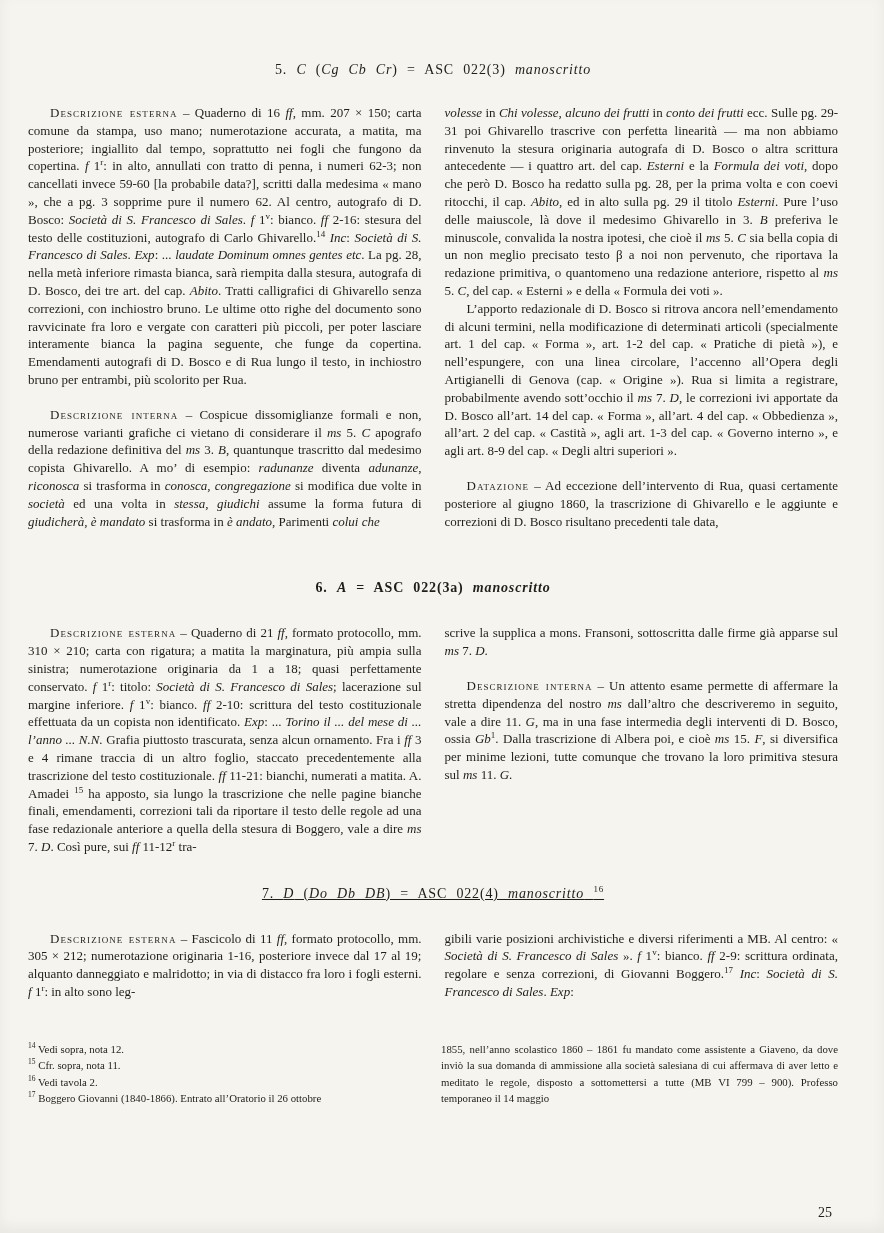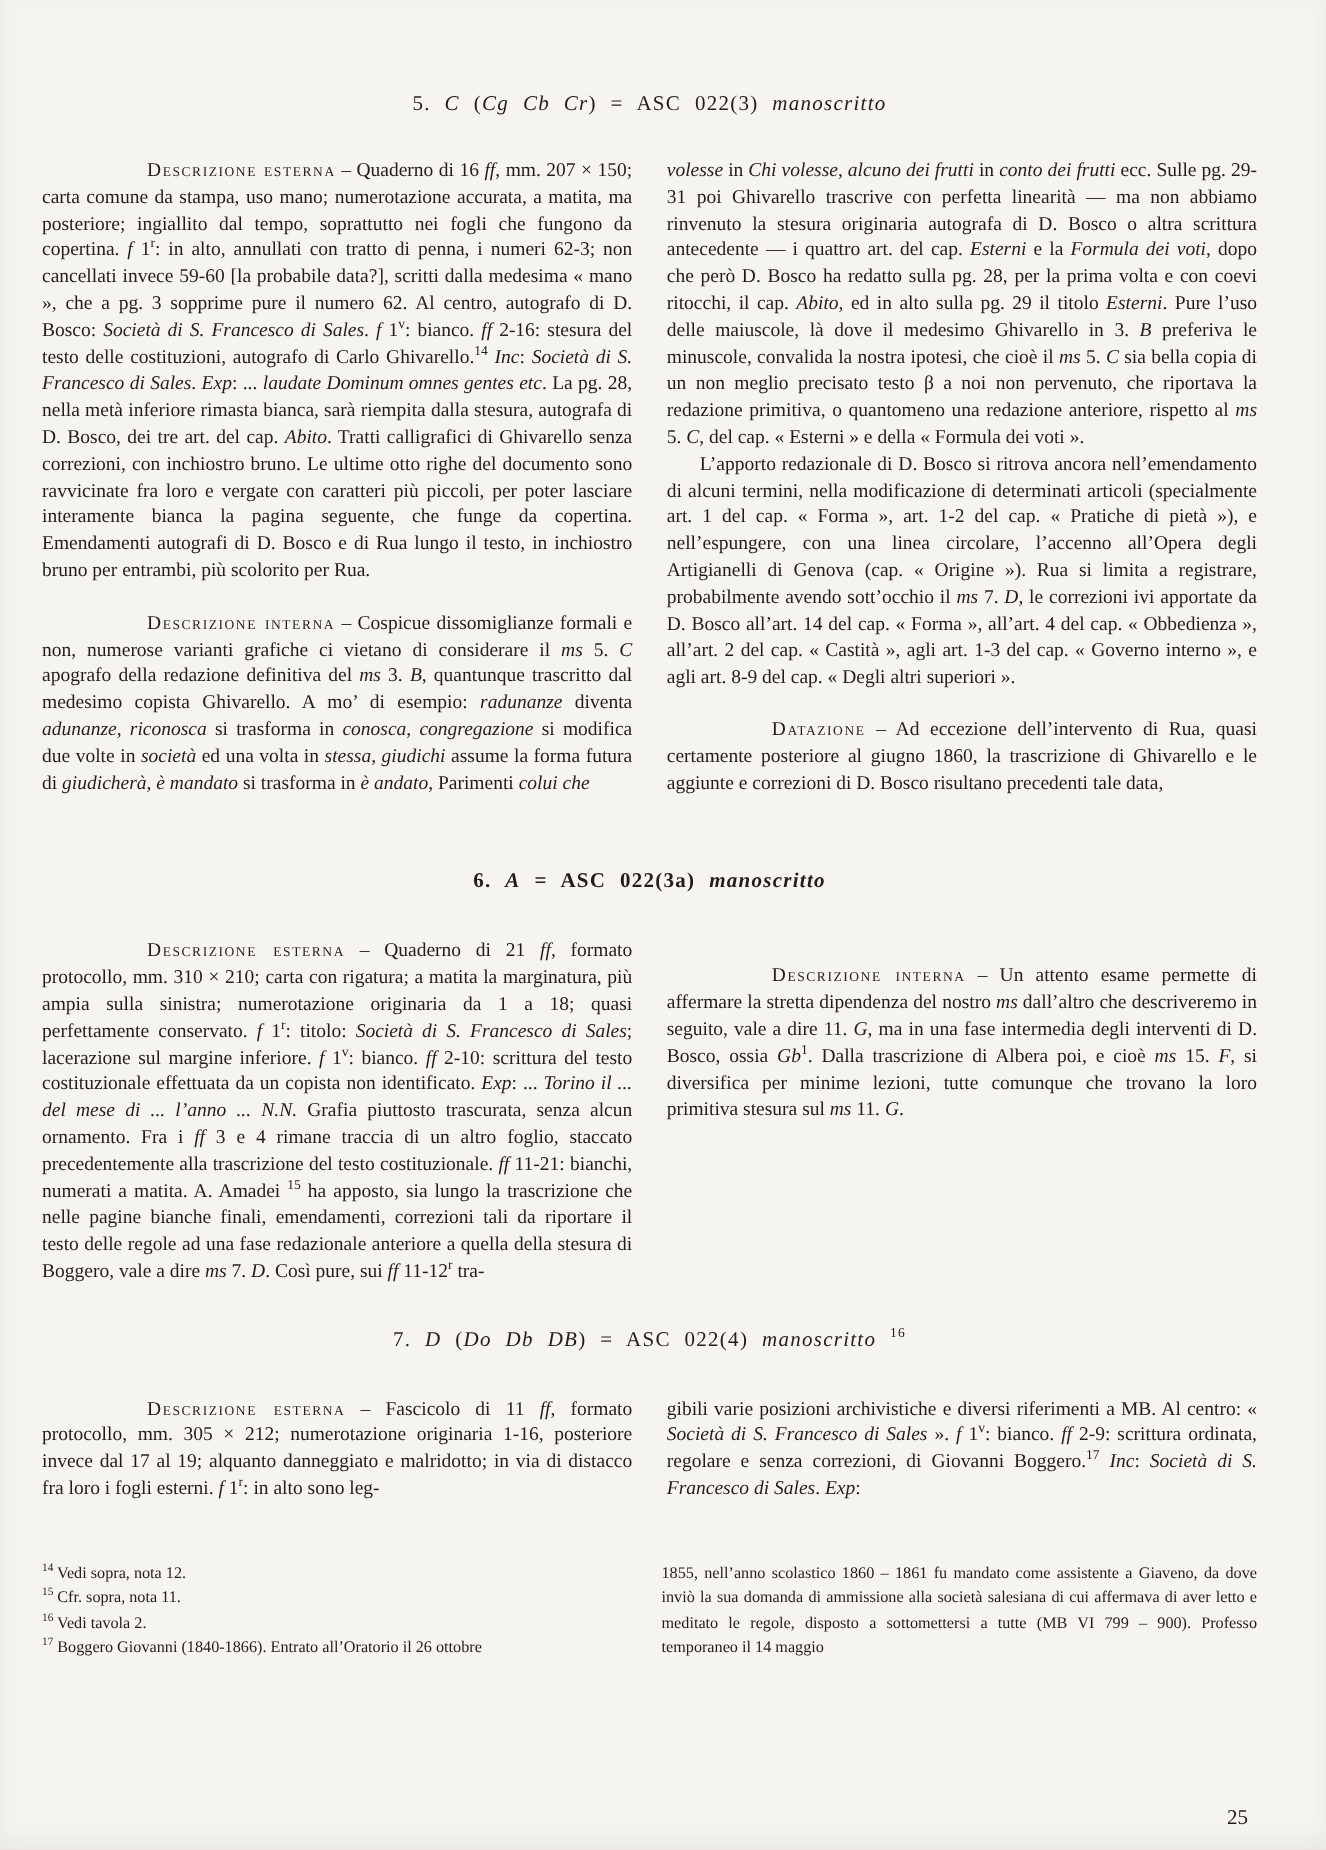--- a/index.html
+++ b/index.html
@@ -30,27 +30,27 @@
   .col{
     flex:1 1 0;
     font-size:13px;
     line-height:17.8px;
     text-align:justify;
     hyphens:auto;
   }
   p.para{margin:0;}
   p.para.ind{text-indent:22px;}
   p.para.sp{margin-top:17px;}
-  .sc{font-variant:small-caps;letter-spacing:0.08em;margin-left:48px;}
+  .sc{font-variant:small-caps;letter-spacing:0.08em;}
   sup{font-size:9px;line-height:0;vertical-align:super;}
   i{font-style:italic;}
   .sec-5{margin-top:22px;}
   .sec-6{margin-top:0;}
   .sec-6 .section-heading{margin-top:50px;margin-bottom:28px;font-weight:bold;}
-  .sec-7 .section-heading{margin-top:30px;margin-bottom:28px;}
+  .sec-7 .section-heading{margin-top:30px;margin-bottom:28px;text-decoration:underline;}
   .footnotes{
     margin-top:40px;
     display:flex;
     gap:16px;
   }
   .fn-col{
     flex:1 1 0;
     font-size:10.8px;
     line-height:16.5px;
     text-align:justify;
@@ -84,20 +84,21 @@
           </div>
         </div>
       </div>
       <div class="section sec-6">
         <div class="section-heading">6. <i>A</i> = ASC 022(3a) <i>manoscritto</i></div>
         <div class="columns">
           <div class="col">
             <p class="para ind"><span class="sc">Descrizione esterna</span> – Quaderno di 21 <i>ff</i>, formato protocollo, mm. 310 × 210; carta con rigatura; a matita la marginatura, più ampia sulla sinistra; numerotazione originaria da 1 a 18; quasi perfettamente conservato. <i>f</i> 1<sup>r</sup>: titolo: <i>Società di S. Francesco di Sales</i>; lacerazione sul margine inferiore. <i>f</i> 1<sup>v</sup>: bianco. <i>ff</i> 2-10: scrittura del testo costituzionale effettuata da un copista non identificato. <i>Exp</i>: ... <i>Torino il ... del mese di ... l’anno ... N.N.</i> Grafia piuttosto trascurata, senza alcun ornamento. Fra i <i>ff</i> 3 e 4 rimane traccia di un altro foglio, staccato precedentemente alla trascrizione del testo costituzionale. <i>ff</i> 11-21: bianchi, numerati a matita. A. Amadei <sup>15</sup> ha apposto, sia lungo la trascrizione che nelle pagine bianche finali, emendamenti, correzioni tali da riportare il testo delle regole ad una fase redazionale anteriore a quella della stesura di Boggero, vale a dire <i>ms</i> 7. <i>D</i>. Così pure, sui <i>ff</i> 11-12<sup>r</sup> tra-</p>
           </div>
           <div class="col">
+            <p class="para">scrive la supplica a mons. Fransoni, sottoscritta dalle firme già apparse sul <i>ms</i> 7. <i>D</i>.</p>
             <p class="para ind sp"><span class="sc">Descrizione interna</span> – Un attento esame permette di affermare la stretta dipendenza del nostro <i>ms</i> dall’altro che descriveremo in seguito, vale a dire 11. <i>G</i>, ma in una fase intermedia degli interventi di D. Bosco, ossia <i>Gb</i><sup>1</sup>. Dalla trascrizione di Albera poi, e cioè <i>ms</i> 15. <i>F</i>, si diversifica per minime lezioni, tutte comunque che trovano la loro primitiva stesura sul <i>ms</i> 11. <i>G</i>.</p>
           </div>
         </div>
       </div>
       <div class="section sec-7">
         <div class="section-heading">7. <i>D</i> (<i>Do Db DB</i>) = ASC 022(4) <i>manoscritto</i> <sup>16</sup></div>
         <div class="columns">
           <div class="col">
             <p class="para ind"><span class="sc">Descrizione esterna</span> – Fascicolo di 11 <i>ff</i>, formato protocollo, mm. 305 × 212; numerotazione originaria 1-16, posteriore invece dal 17 al 19; alquanto danneggiato e malridotto; in via di distacco fra loro i fogli esterni. <i>f</i> 1<sup>r</sup>: in alto sono leg-</p>
           </div>

